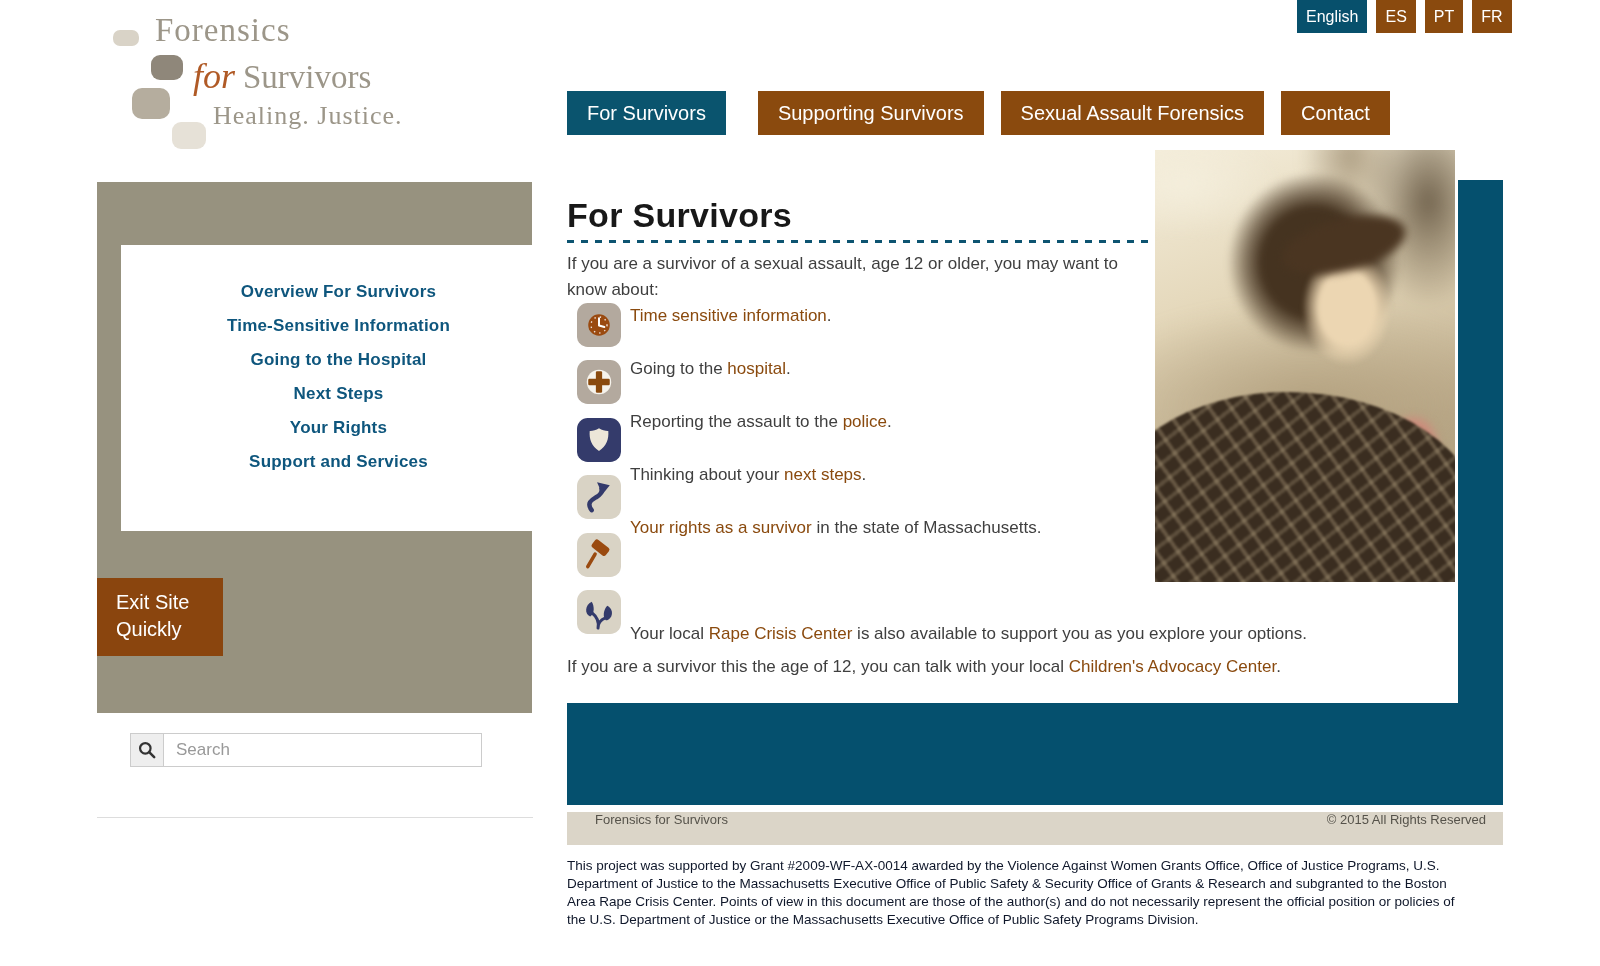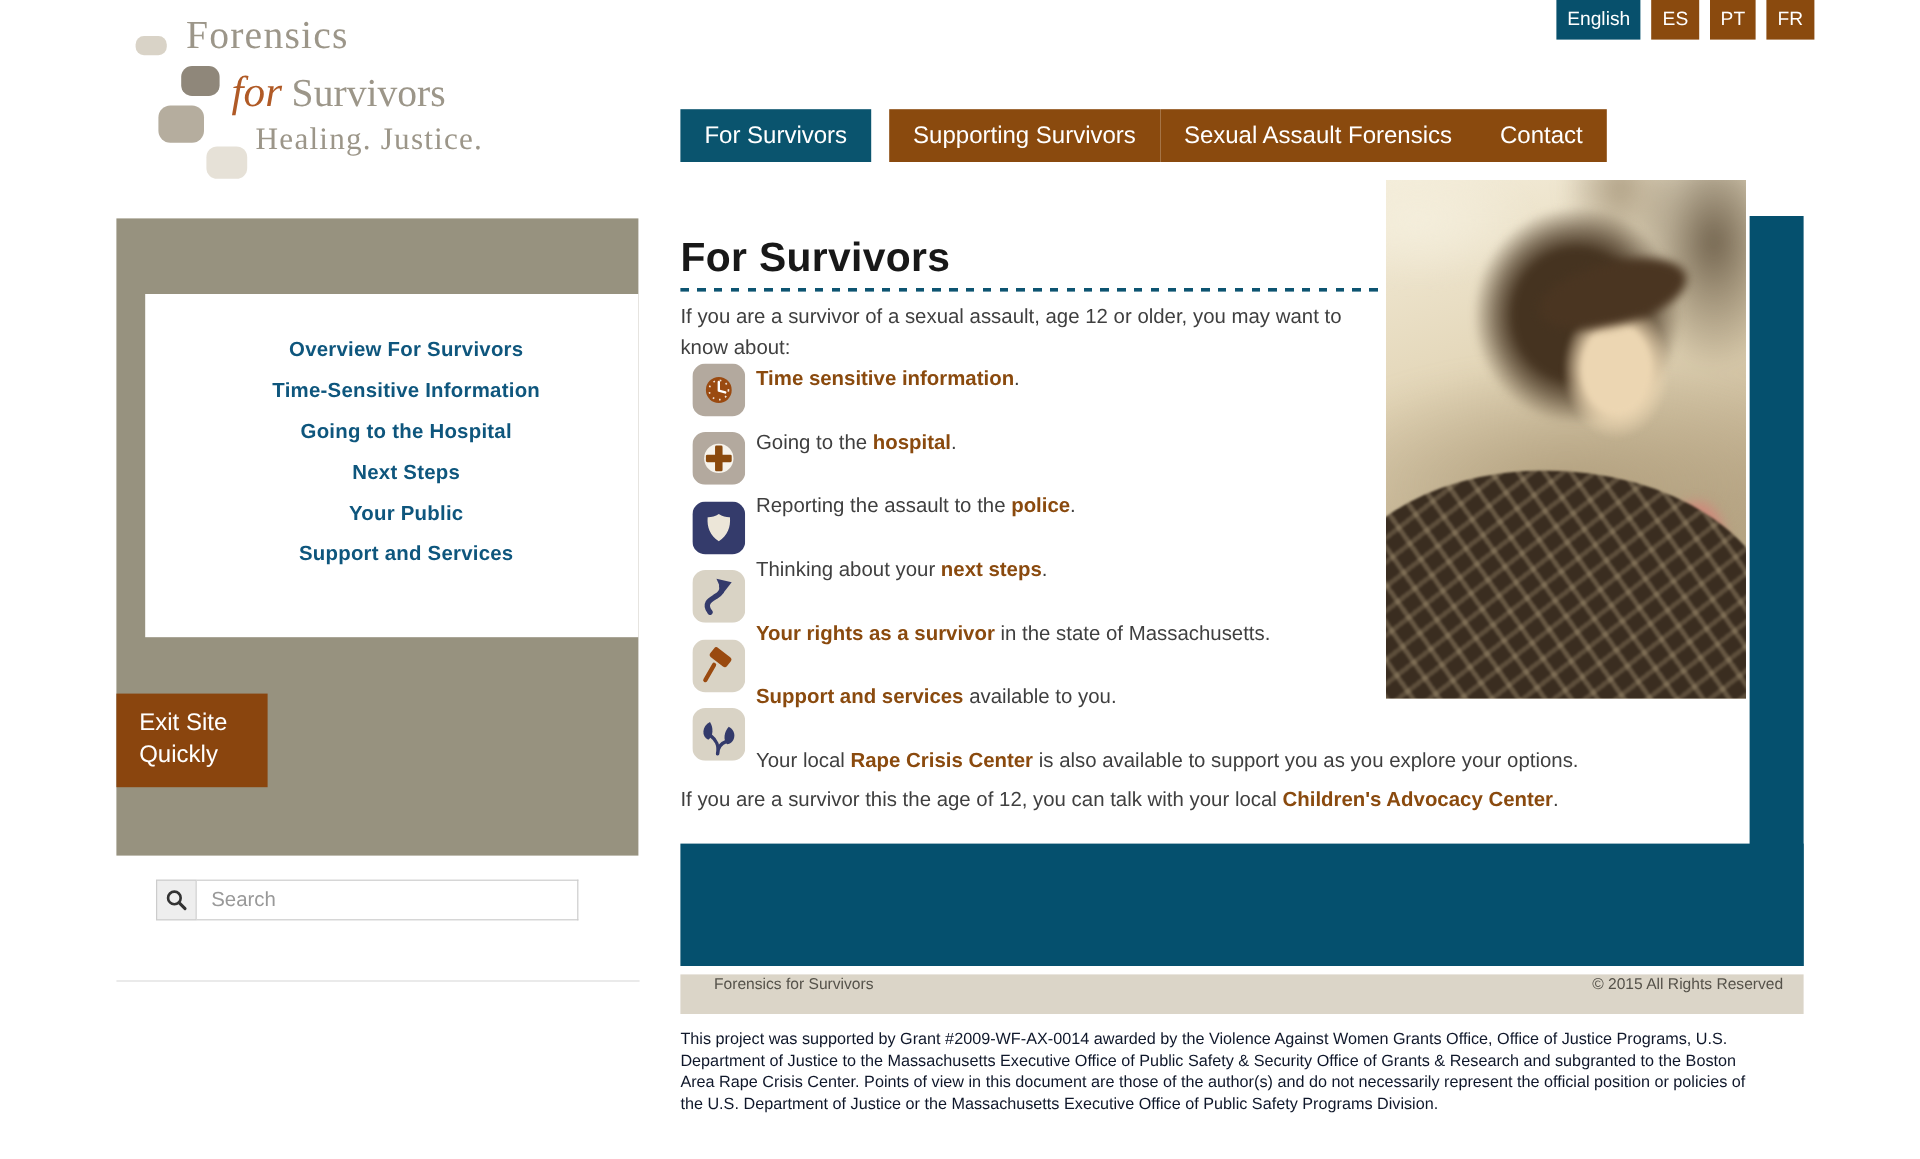--- a/index.html
+++ b/index.html
@@ -23,21 +23,21 @@
   .langbar{position:absolute;top:0;left:1297px;display:flex;gap:9px;}
   .lang-btn{height:33px;display:flex;align-items:center;justify-content:center;
             background:#8a4a0e;color:#fff;font-size:16px;padding:0 9px;cursor:pointer;}
   .lang-btn.active{background:#07506c;}
 
   
   .nav{position:absolute;left:567px;top:91px;display:flex;}
   .nav-btn{height:44px;display:flex;align-items:center;justify-content:center;
            background:#8a4a0e;color:#fff;font-size:20px;padding:0 20px;cursor:pointer;}
   .nav-btn.active{background:#0a546e;}
-  .nav-btn + .nav-btn{}
+  .nav-btn + .nav-btn{margin-left:17px;}
   .nav-btn:first-child{margin-right:15px;}
 
   
   .side-gray{position:absolute;left:97px;top:182px;width:435px;height:531px;background:#97927f;}
   .side-card{position:absolute;left:24px;top:63px;width:411px;height:286px;background:#fff;padding-top:30px;box-sizing:border-box;text-align:center;}
   .menu-item{padding:7px 0 7px 24px;font-size:17px;font-weight:bold;color:#0e567d;cursor:pointer;letter-spacing:.2px;}
   .exit-btn{position:absolute;left:97px;top:578px;width:126px;height:78px;background:#8a450e;
             color:#fff;font-size:20px;line-height:1.35;padding:11px 0 0 19px;box-sizing:border-box;cursor:pointer;}
   .search-row{position:absolute;left:130px;top:733px;display:flex;align-items:stretch;height:34px;}
   .search-btn{width:34px;background:#eeeeee;border:1px solid #cccccc;display:flex;align-items:center;justify-content:center;cursor:pointer;box-sizing:border-box;}
@@ -47,21 +47,21 @@
   .side-divider{position:absolute;left:97px;top:817px;width:436px;height:1px;background:#ddd;}
 
   
   .page-title{position:absolute;left:567px;top:196px;font-size:34px;font-weight:bold;color:#181818;letter-spacing:.3px;}
   .title-dashes{position:absolute;left:567px;top:240px;width:586px;height:3px;
                 background:repeating-linear-gradient(90deg,#0d5471 0 7px,transparent 7px 14px);}
   .intro{position:absolute;left:567px;top:251px;width:552px;font-size:17px;line-height:1.55;color:#3f3f3f;}
   .info-icon{position:absolute;left:577px;width:44px;height:44px;}
   .info-text{position:absolute;left:630px;width:770px;font-size:17px;color:#3f3f3f;}
   .closing{position:absolute;left:567px;top:657px;width:900px;font-size:17px;color:#3f3f3f;}
-  .b{font-weight:bold;color:#8a4a0e;}
+  .b{font-weight:normal;color:#8a4a0e;}
 
   
   .photo{position:absolute;left:1155px;top:150px;width:300px;height:432px;overflow:hidden;
          background:linear-gradient(160deg,#f4edda 0%,#e3d6b8 35%,#bfae8e 68%,#a2916f 100%);}
   .photo-bg{position:absolute;inset:-12px;
      background:
        radial-gradient(95px 150px at 88% 14%, rgba(85,70,50,.8), transparent 70%),
        radial-gradient(70px 95px at 64% 4%, rgba(125,105,75,.55), transparent 70%),
        radial-gradient(130px 70px at 12% 10%, rgba(244,238,220,.95), transparent 75%),
        radial-gradient(300px 130px at 50% 58%, rgba(160,140,105,.55), transparent 80%);
@@ -124,21 +124,21 @@
     <div class="nav-btn">Sexual Assault Forensics</div>
     <div class="nav-btn">Contact</div>
   </div>
 
   <div class="side-gray">
     <div class="side-card">
       <div class="menu-item">Overview For Survivors</div>
       <div class="menu-item">Time-Sensitive Information</div>
       <div class="menu-item">Going to the Hospital</div>
       <div class="menu-item">Next Steps</div>
-      <div class="menu-item">Your Public</div>
+      <div class="menu-item">Your Rights</div>
       <div class="menu-item">Support and Services</div>
     </div>
   </div>
 
   <div class="exit-btn">Exit Site Quickly</div>
 
   <div class="search-row">
     <div class="search-btn">
       <svg width="22" height="22" viewBox="0 0 26 26">
         <circle cx="11" cy="11" r="6.2" fill="none" stroke="#333" stroke-width="2.6"></circle>
@@ -199,21 +199,20 @@
       <path d="M31,16 C38.5,20 36.5,30 29.5,31 C26,27.5 27,20 31,16 Z" fill="#333a6b"></path>
       <path d="M21.5,39 C23,31 20,27 15.5,23.5 M21.5,39 C21.5,33 25,30 29,28.5" fill="none" stroke="#333a6b" stroke-width="3" stroke-linecap="round"></path>
     </svg>
   </div>
 
   <div class="info-text" style="top:306px"><span class="b">Time sensitive information</span><span>.</span></div>
   <div class="info-text" style="top:359px"><span>Going to the </span><span class="b">hospital</span><span>.</span></div>
   <div class="info-text" style="top:412px"><span>Reporting the assault to the </span><span class="b">police</span><span>.</span></div>
   <div class="info-text" style="top:465px"><span>Thinking about your </span><span class="b">next steps</span><span>.</span></div>
   <div class="info-text" style="top:518px"><span class="b">Your rights as a survivor</span><span> in the state of Massachusetts.</span></div>
-  <div class="info-text" style="top:571px"><span class="b">Support and services</span><span> available to you.</span></div>
   <div class="info-text" style="top:624px"><span>Your local </span><span class="b">Rape Crisis Center</span><span> is also available to support you as you explore your options.</span></div>
 
   <div class="closing"><span>If you are a survivor this the age of 12, you can talk with your local </span><span class="b">Children's Advocacy Center</span><span>.</span></div>
 
   <div class="photo">
     <div class="photo-bg"></div>
     <div class="photo-hair"></div>
     <div class="photo-face"></div>
     <div class="photo-bangs"></div>
     <div class="photo-scarf"></div>

